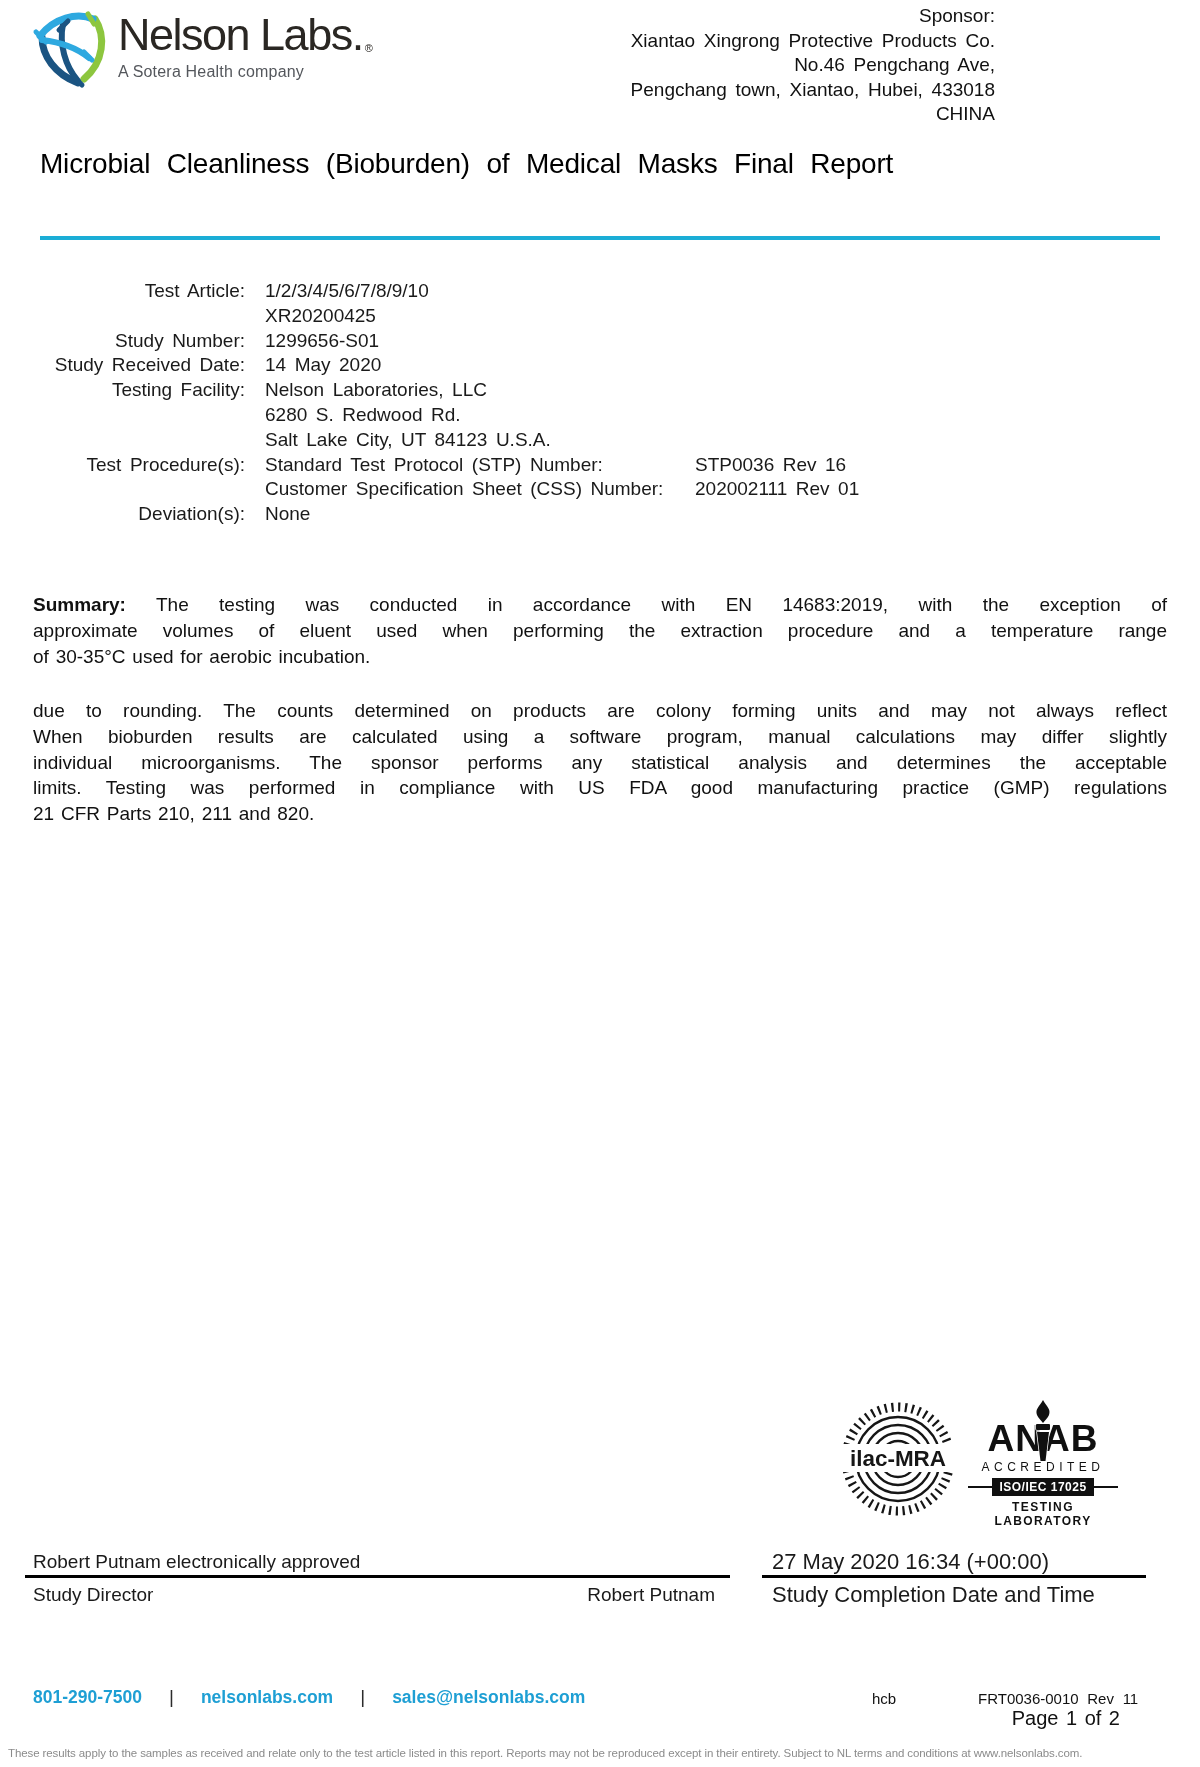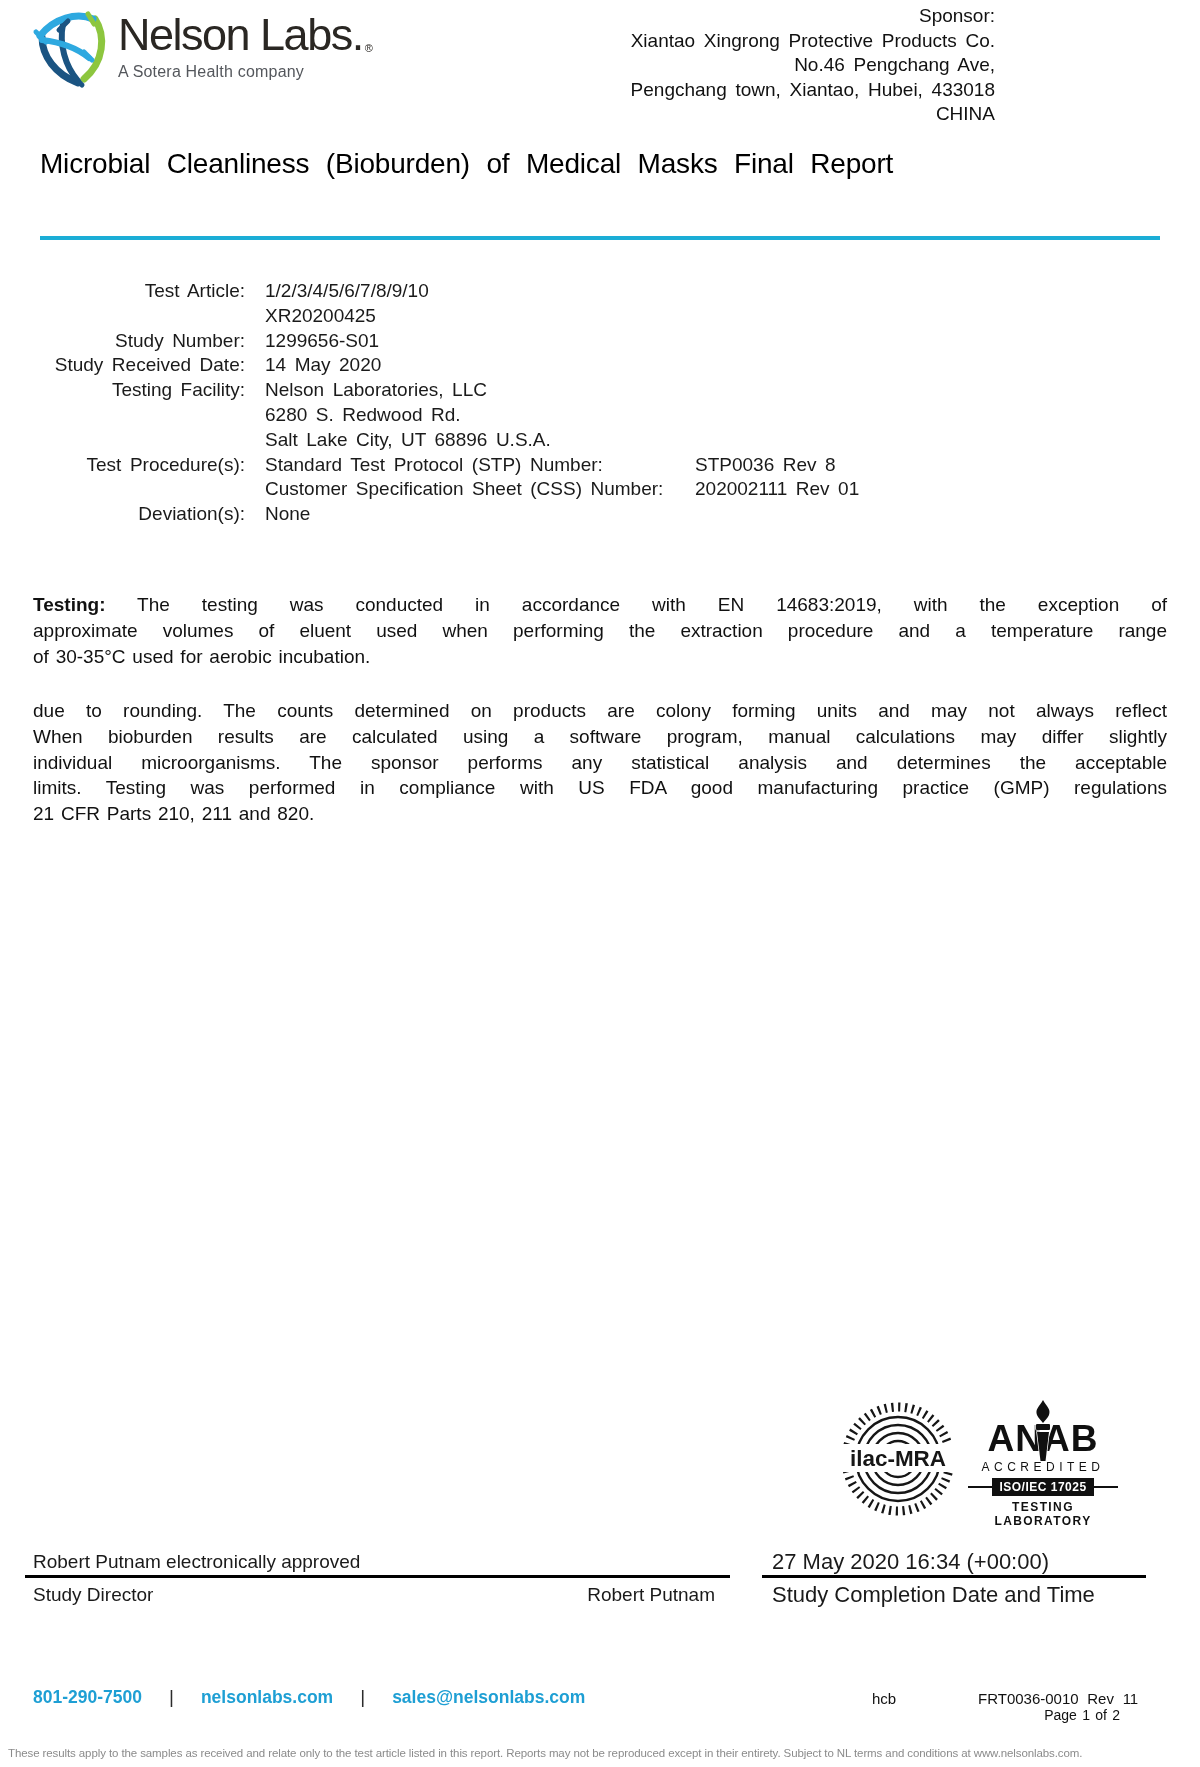--- a/index.html
+++ b/index.html
@@ -48,21 +48,21 @@
   .sig-rule{border-bottom:3px solid #000;margin-top:1px;}
   .sig-bottom{display:flex;justify-content:space-between;line-height:23px;margin-top:5px;padding-left:8px;padding-right:15px;}
   .sig-right .sig-top{padding-left:10px;}
   .sig-right .sig-bottom{padding-right:0;padding-left:10px;justify-content:flex-start;}
   
   .contact{position:absolute;top:1686px;left:33px;display:flex;align-items:baseline;gap:27px;font-size:17.5px;font-weight:700;}
   .contact .link{cursor:pointer;}
   .contact .sep{color:#2b2b2b;font-weight:400;font-size:19px;}
   .initials{position:absolute;top:1690px;left:872px;font-size:15px;color:#111;}
   .form-num{position:absolute;top:1690px;left:978px;font-size:15px;color:#111;word-spacing:0.3em;}
-  .page-num{position:absolute;top:1707px;right:80px;font-size:14px;color:#111;word-spacing:0.1em;}
+  .page-num{position:absolute;top:1707px;right:80px;font-size:20px;color:#111;word-spacing:0.1em;}
   .legal{position:absolute;top:1747px;left:8px;width:1190px;font-size:11.5px;color:#8b8b8b;white-space:nowrap;letter-spacing:-0.1px;}
 </style>
 </head>
 <body>
 
 <div class="page">
 
   <div class="logo-lockup">
     <svg class="globe" viewBox="0 0 78 88">
       <g fill="none" stroke-linecap="round">
@@ -119,45 +119,45 @@
     <div class="drow">
       <span class="dlabel">Testing Facility:</span>
       <span class="dvalue">Nelson Laboratories, LLC</span>
     </div>
     <div class="drow">
       <span class="dlabel"></span>
       <span class="dvalue">6280 S. Redwood Rd.</span>
     </div>
     <div class="drow">
       <span class="dlabel"></span>
-      <span class="dvalue">Salt Lake City, UT 68896 U.S.A.</span>
+      <span class="dvalue">Salt Lake City, UT 84123 U.S.A.</span>
     </div>
     <div class="drow">
       <span class="dlabel">Test Procedure(s):</span>
       <span class="dvalue">
         <span class="dv-main">Standard Test Protocol (STP) Number:</span>
-        <span class="dv-extra">STP0036 Rev 8</span>
+        <span class="dv-extra">STP0036 Rev 16</span>
       </span>
     </div>
     <div class="drow">
       <span class="dlabel"></span>
       <span class="dvalue">
         <span class="dv-main">Customer Specification Sheet (CSS) Number:</span>
         <span class="dv-extra">202002111 Rev 01</span>
       </span>
     </div>
     <div class="drow">
       <span class="dlabel">Deviation(s):</span>
       <span class="dvalue">None</span>
     </div>
   </div>
 
   <div class="para" style="top:592px;">
     <div class="jline">
-      <span class="bold">Testing:</span>
+      <span class="bold">Summary:</span>
       <span>The testing was conducted in accordance with EN 14683:2019, with the exception of</span>
     </div>
     <div class="jline">approximate volumes of eluent used when performing the extraction procedure and a temperature range</div>
     <div class="jlast">of 30-35°C used for aerobic incubation.</div>
   </div>
 
   <div class="para" style="top:698px;">
     <div class="jline">due to rounding.  The counts determined on products are colony forming units and may not always reflect</div>
     <div class="jline">When bioburden results are calculated using a software program, manual calculations may differ slightly</div>
     <div class="jline">individual microorganisms.  The sponsor performs any statistical analysis and determines the acceptable</div>

